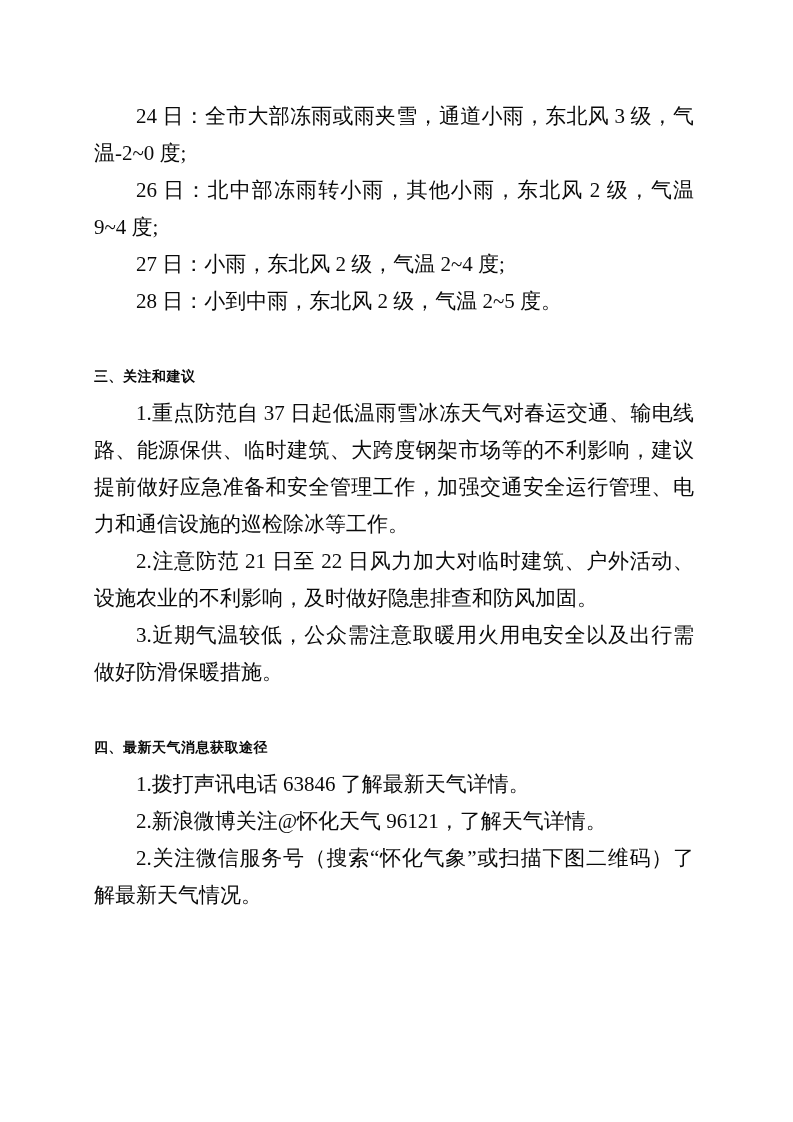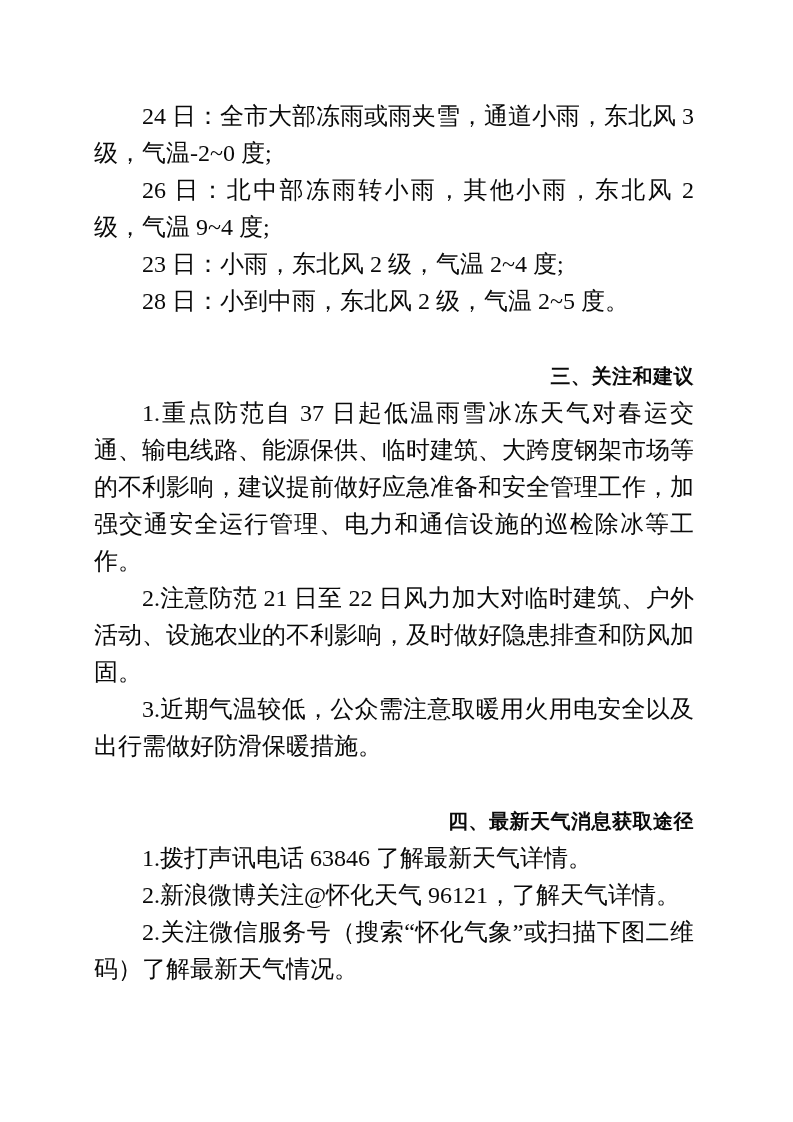--- a/index.html
+++ b/index.html
@@ -16,46 +16,46 @@
   }
   .content {
     position: absolute;
     left: 94px;
     top: 98px;
     width: 600px;
   }
   .body-par {
     margin: 0;
     font-family: "Liberation Serif", "DejaVu Serif", serif;
-    font-size: 24px;
+    font-size: 21px;
     line-height: 37px;
     color: #0a0a0a;
     text-align: justify;
     text-indent: 2em;
   }
   .section-heading {
     margin: 38px 0 0 0;
     font-family: "Liberation Sans", "DejaVu Sans", sans-serif;
-    font-size: 20px;
+    font-size: 14px;
     line-height: 37px;
     font-weight: 700;
     letter-spacing: 0.5px;
     color: #0a0a0a;
-    text-align: right;
+    text-align: left;
   }
 </style>
 </head>
 <body>
 
 <div class="page">
   <main class="content">
 
     <p class="body-par">24 日：全市大部冻雨或雨夹雪，通道小雨，东北风 3 级，气温-2~0 度;</p>
     <p class="body-par">26 日：北中部冻雨转小雨，其他小雨，东北风 2 级，气温 9~4 度;</p>
-    <p class="body-par">23 日：小雨，东北风 2 级，气温 2~4 度;</p>
+    <p class="body-par">27 日：小雨，东北风 2 级，气温 2~4 度;</p>
     <p class="body-par">28 日：小到中雨，东北风 2 级，气温 2~5 度。</p>
 
     <h2 class="section-heading">三、关注和建议</h2>
     <p class="body-par">1.重点防范自 37 日起低温雨雪冰冻天气对春运交通、输电线路、能源保供、临时建筑、大跨度钢架市场等的不利影响，建议提前做好应急准备和安全管理工作，加强交通安全运行管理、电力和通信设施的巡检除冰等工作。</p>
     <p class="body-par">2.注意防范 21 日至 22 日风力加大对临时建筑、户外活动、设施农业的不利影响，及时做好隐患排查和防风加固。</p>
     <p class="body-par">3.近期气温较低，公众需注意取暖用火用电安全以及出行需做好防滑保暖措施。</p>
 
     <h2 class="section-heading">四、最新天气消息获取途径</h2>
     <p class="body-par">1.拨打声讯电话 63846 了解最新天气详情。</p>
     <p class="body-par">2.新浪微博关注@怀化天气 96121，了解天气详情。</p>

